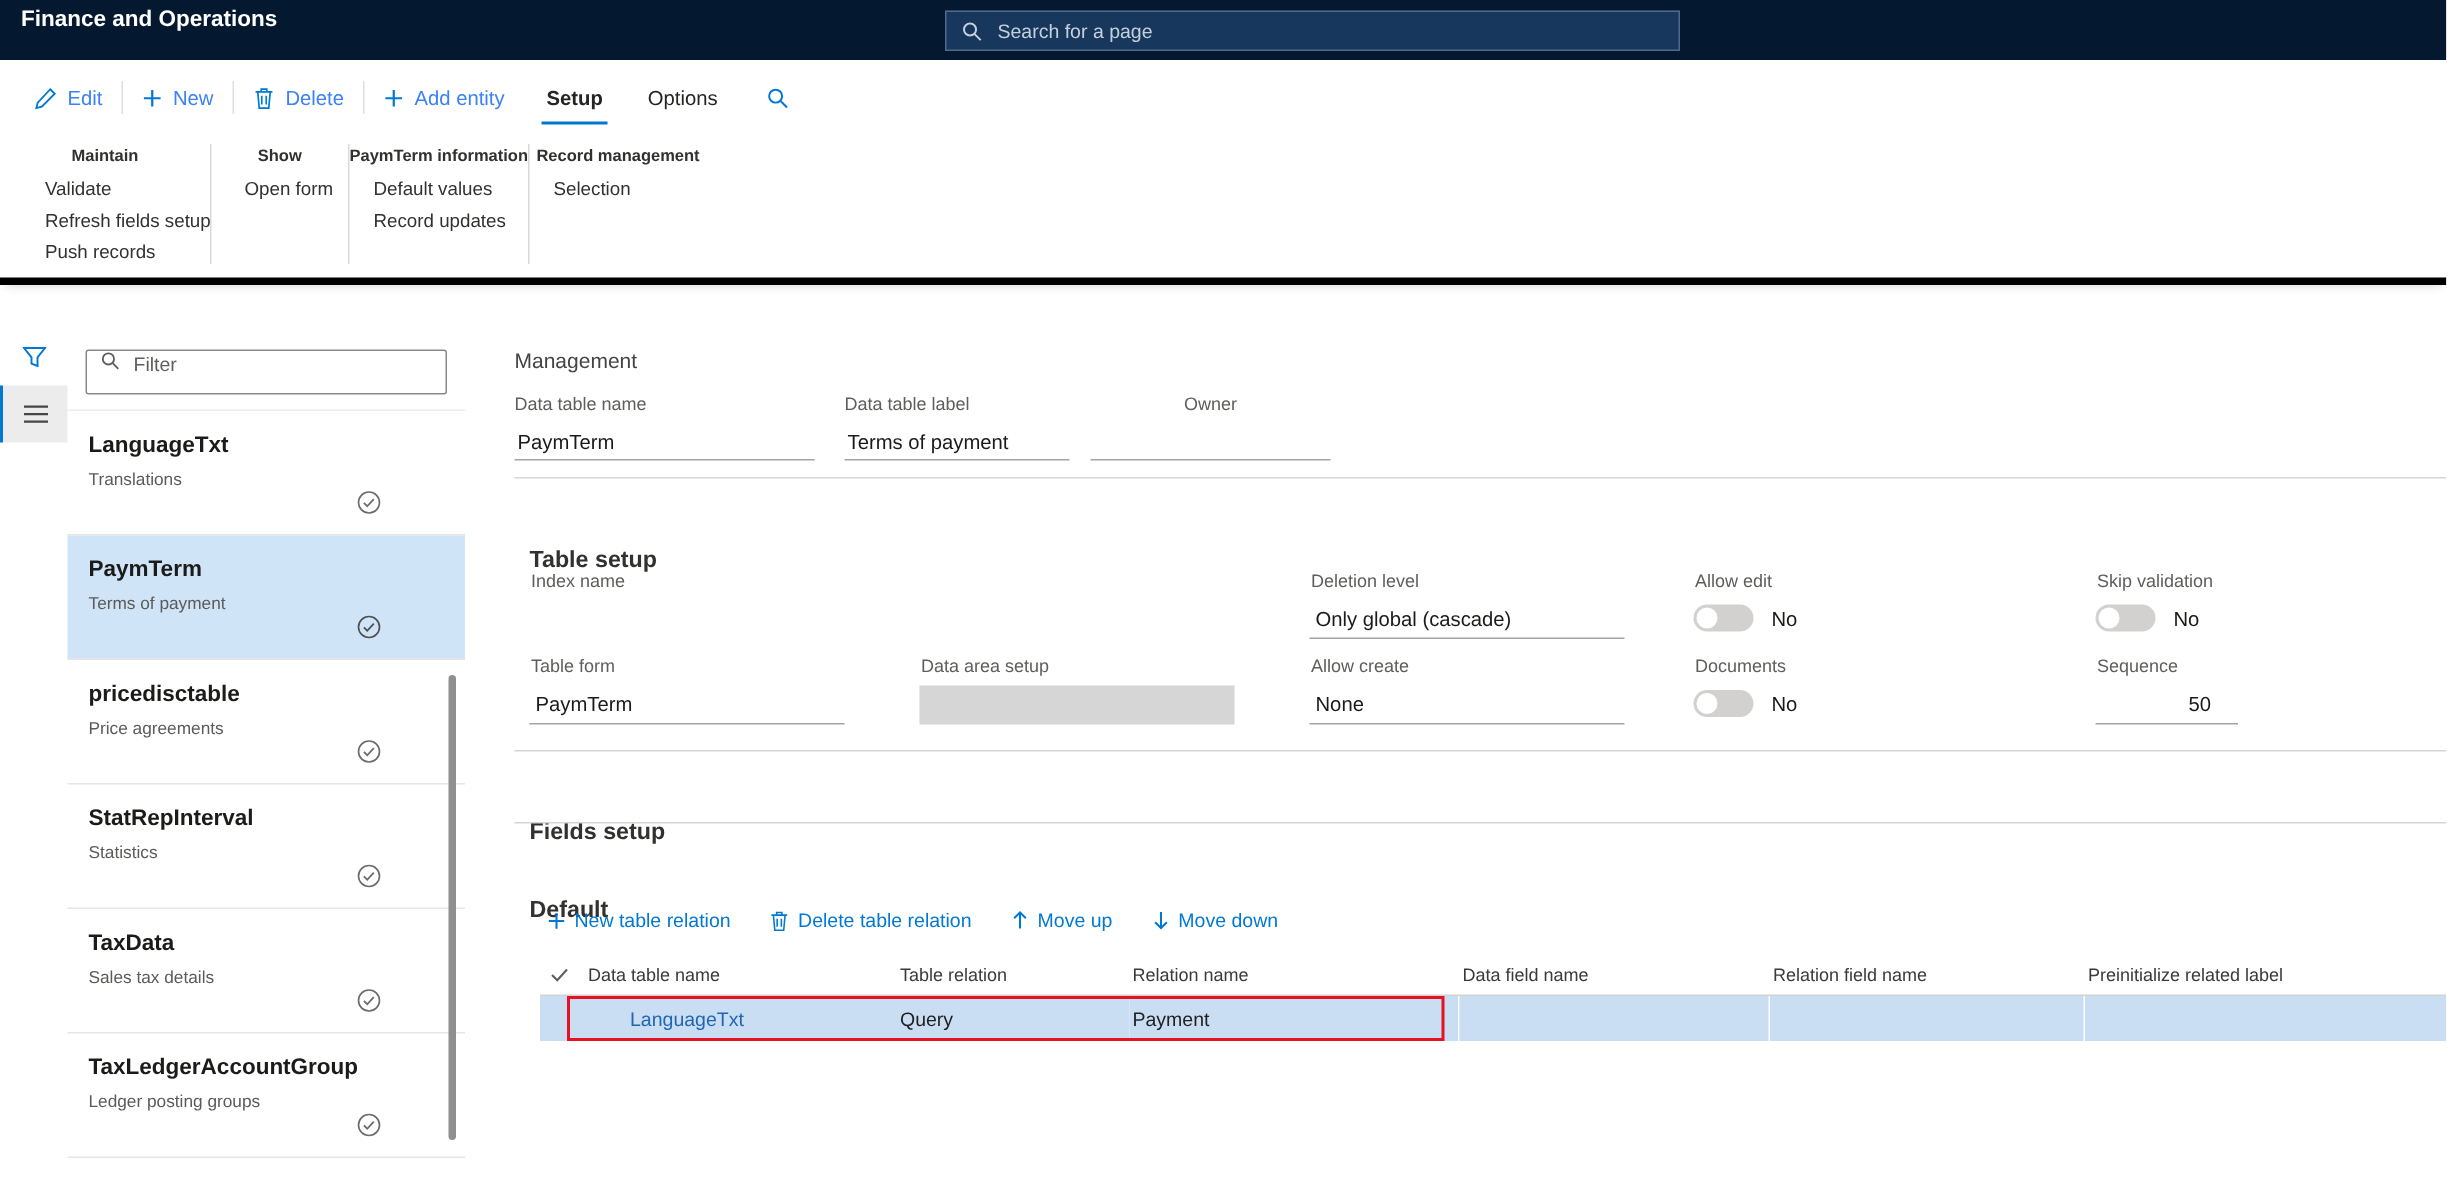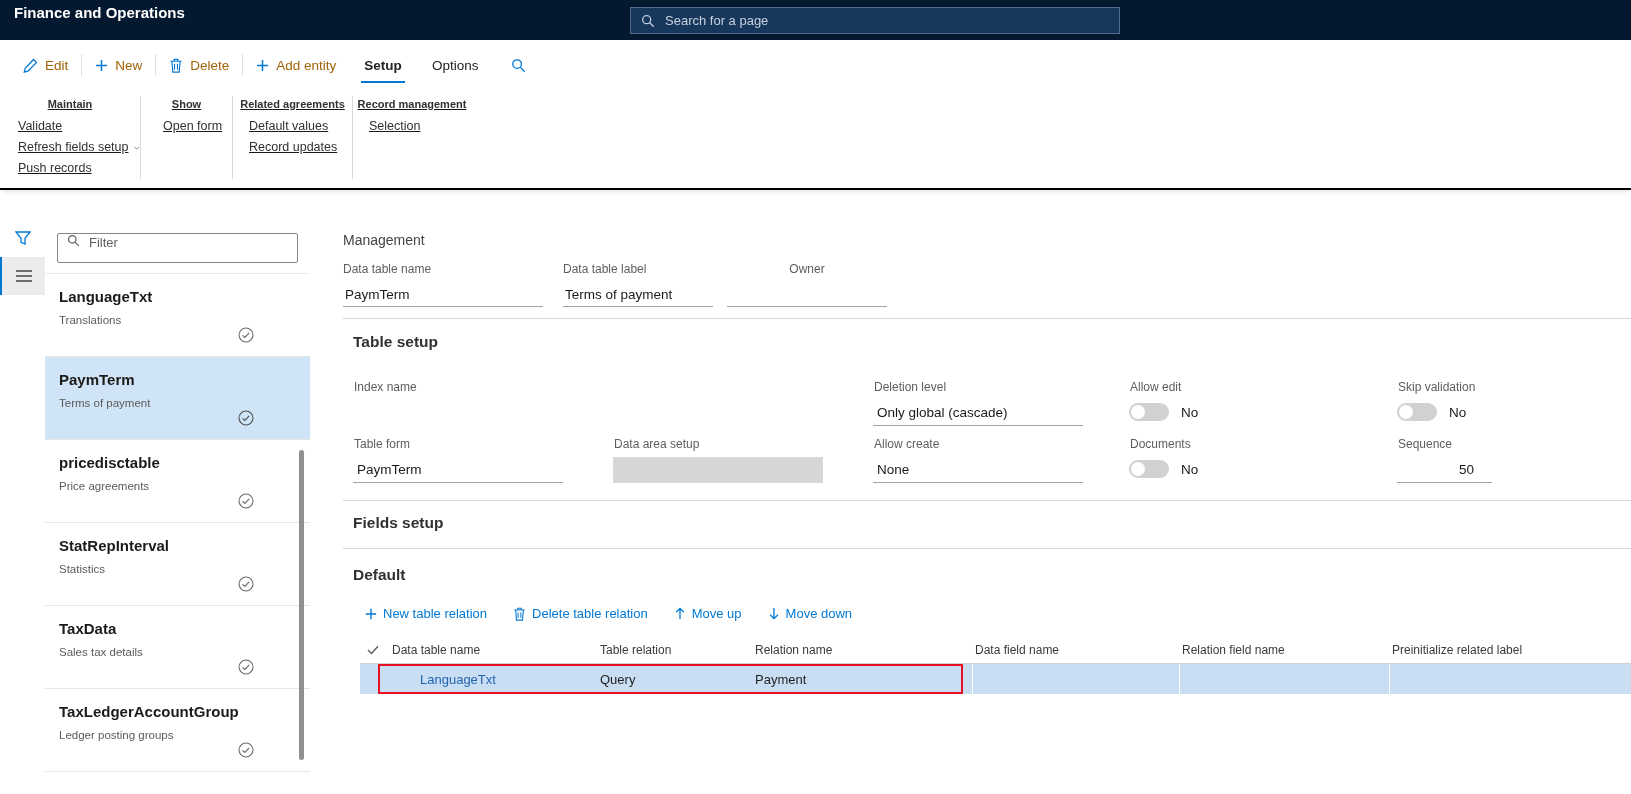--- a/index.html
+++ b/index.html
@@ -9,32 +9,32 @@
   
   .topbar{position:absolute;left:0;top:0;width:100%;height:40px;background:#04182f;}
   .topbar-title{position:absolute;left:14px;top:0;height:24px;display:flex;align-items:center;color:#fff;font-size:15px;font-weight:bold;}
   .global-search{position:absolute;left:630px;top:7px;width:490px;height:27px;background:#17375c;border:1px solid #50698c;display:flex;align-items:center;padding:0 10px;gap:8px;box-sizing:border-box;}
   .global-search svg{flex:0 0 auto;}
   .global-search input{flex:1;background:transparent;border:none;outline:none;color:#fff;font-size:13px;font-family:inherit;}
   .global-search input::placeholder{color:#c6d1de;}
 
   
   .ap-row{position:absolute;left:0;top:40px;width:100%;height:50px;background:#fff;display:flex;align-items:center;padding-left:10px;box-sizing:border-box;}
-  .ap-btn{display:flex;align-items:center;gap:7px;font-size:13.5px;color:#a16207;padding:0 13px;height:32px;cursor:pointer;white-space:nowrap;}
+  .ap-btn{display:flex;align-items:center;gap:7px;font-size:13.5px;color:#3b82f6;padding:0 13px;height:32px;cursor:pointer;white-space:nowrap;}
   .ap-sep{width:1px;height:22px;background:#e1dfdd;}
   .ap-tab{font-size:13.5px;color:#252423;padding:0 15px;height:50px;display:flex;align-items:center;position:relative;cursor:pointer;}
   .ap-tab.active{font-weight:bold;}
   .ap-tab.active::after{content:"";position:absolute;left:12px;right:12px;bottom:7px;height:2px;background:#0078d4;}
   .ap-search{margin-left:18px;cursor:pointer;display:flex;align-items:center;color:#0078d4;}
 
   
-  .flyout{position:absolute;left:0;top:90px;width:100%;height:100px;background:#fff;border-bottom:2px solid #000000;box-shadow:0 4px 6px -3px rgba(0,0,0,.14);display:flex;box-sizing:border-box;text-decoration:underline;}
+  .flyout{position:absolute;left:0;top:90px;width:100%;height:100px;background:#fff;border-bottom:5px solid #000000;box-shadow:0 4px 6px -3px rgba(0,0,0,.14);display:flex;box-sizing:border-box;}
   .fly-group{padding-top:8px;box-sizing:border-box;}
   .fly-title{font-size:11px;font-weight:bold;color:#323130;text-align:center;}
-  .fly-items{margin-top:6px;padding-left:18px;}
+  .fly-items{margin-top:6px;padding-left:30px;}
   .fly-item{font-size:12.5px;color:#323130;line-height:21px;cursor:pointer;white-space:nowrap;display:flex;align-items:center;gap:6px;}
   .fly-sep{width:1px;background:#dadada;margin:6px 0 9px 0;}
 
   
   .icon-strip{position:absolute;left:0;top:219px;width:45px;}
   .strip-item{width:45px;height:38px;display:flex;align-items:center;justify-content:center;cursor:pointer;box-sizing:border-box;}
   .strip-item.selected{background:#ececec;border-left:2px solid #0078d4;}
 
   
   .sidebar{position:absolute;left:45px;top:219px;width:265px;height:575px;}
@@ -49,21 +49,21 @@
   .entity-check{position:absolute;right:56px;bottom:13px;line-height:0;}
   .sb-scroll{position:absolute;right:6px;top:231px;width:5px;height:310px;background:#8f8f8f;border-radius:3px;cursor:pointer;}
 
   
   .main{position:absolute;left:343px;top:225px;width:1288px;height:569px;}
   .hr{position:absolute;left:0;right:0;height:1px;background:#d8d6d4;}
   .mgmt-title{position:absolute;left:0;top:7px;font-size:14px;color:#444;}
   .mgmt-fields{position:absolute;left:0;top:37px;display:flex;}
   .fld-label{font-size:12px;color:#605e5c;}
   .fld-line{margin-top:7px;height:24px;border-bottom:1px solid #a5a3a1;font-size:13.5px;color:#1b1a19;display:flex;align-items:center;padding-left:2px;box-sizing:border-box;}
-  .sec-title{position:absolute;left:10px;font-size:15.5px;font-weight:600;color:#323130;cursor:pointer;}
+  .sec-title{position:absolute;left:10px;font-size:15.5px;font-weight:600;color:#323130;cursor:pointer;margin-top:32px;}
   .ts-body{position:absolute;left:0;top:155px;right:0;height:130px;}
   .ts-field{position:absolute;width:210px;}
   .ts-field .fld-label{margin-left:1px;}
   .ctl{margin-top:6px;height:26px;display:flex;align-items:center;box-sizing:border-box;}
   .ctl.underline{border-bottom:1px solid #a5a3a1;font-size:13.5px;padding-left:4px;}
   .ctl.boxed{border:1px solid #2b88d8;background:#fff;font-size:13.5px;padding-left:7px;}
   .ctl.disabled{background:#d6d6d6;}
   .ctl.num{width:95px;justify-content:flex-end;padding-right:18px;font-size:13.5px;}
   .toggle-wrap{display:flex;align-items:center;gap:12px;margin-top:9px;}
   .toggle{width:40px;height:18px;border-radius:9px;background:#d3d1cf;position:relative;cursor:pointer;flex:0 0 auto;}
@@ -165,21 +165,21 @@
     <div class="fly-group" style="width:91px;">
       <div class="fly-title">Show</div>
       <div class="fly-items" style="padding-left:22px;">
         <div class="fly-item">
             <span>Open form</span>
           </div>
       </div>
     </div>
     <div class="fly-sep"></div>
     <div class="fly-group" style="width:119px;">
-      <div class="fly-title">Related agreements</div>
+      <div class="fly-title">PaymTerm information</div>
       <div class="fly-items" style="padding-left:16px;">
         <div class="fly-item">
             <span>Default values</span>
           </div>
         <div class="fly-item">
             <span>Record updates</span>
           </div>
       </div>
     </div>
     <div class="fly-sep"></div>

